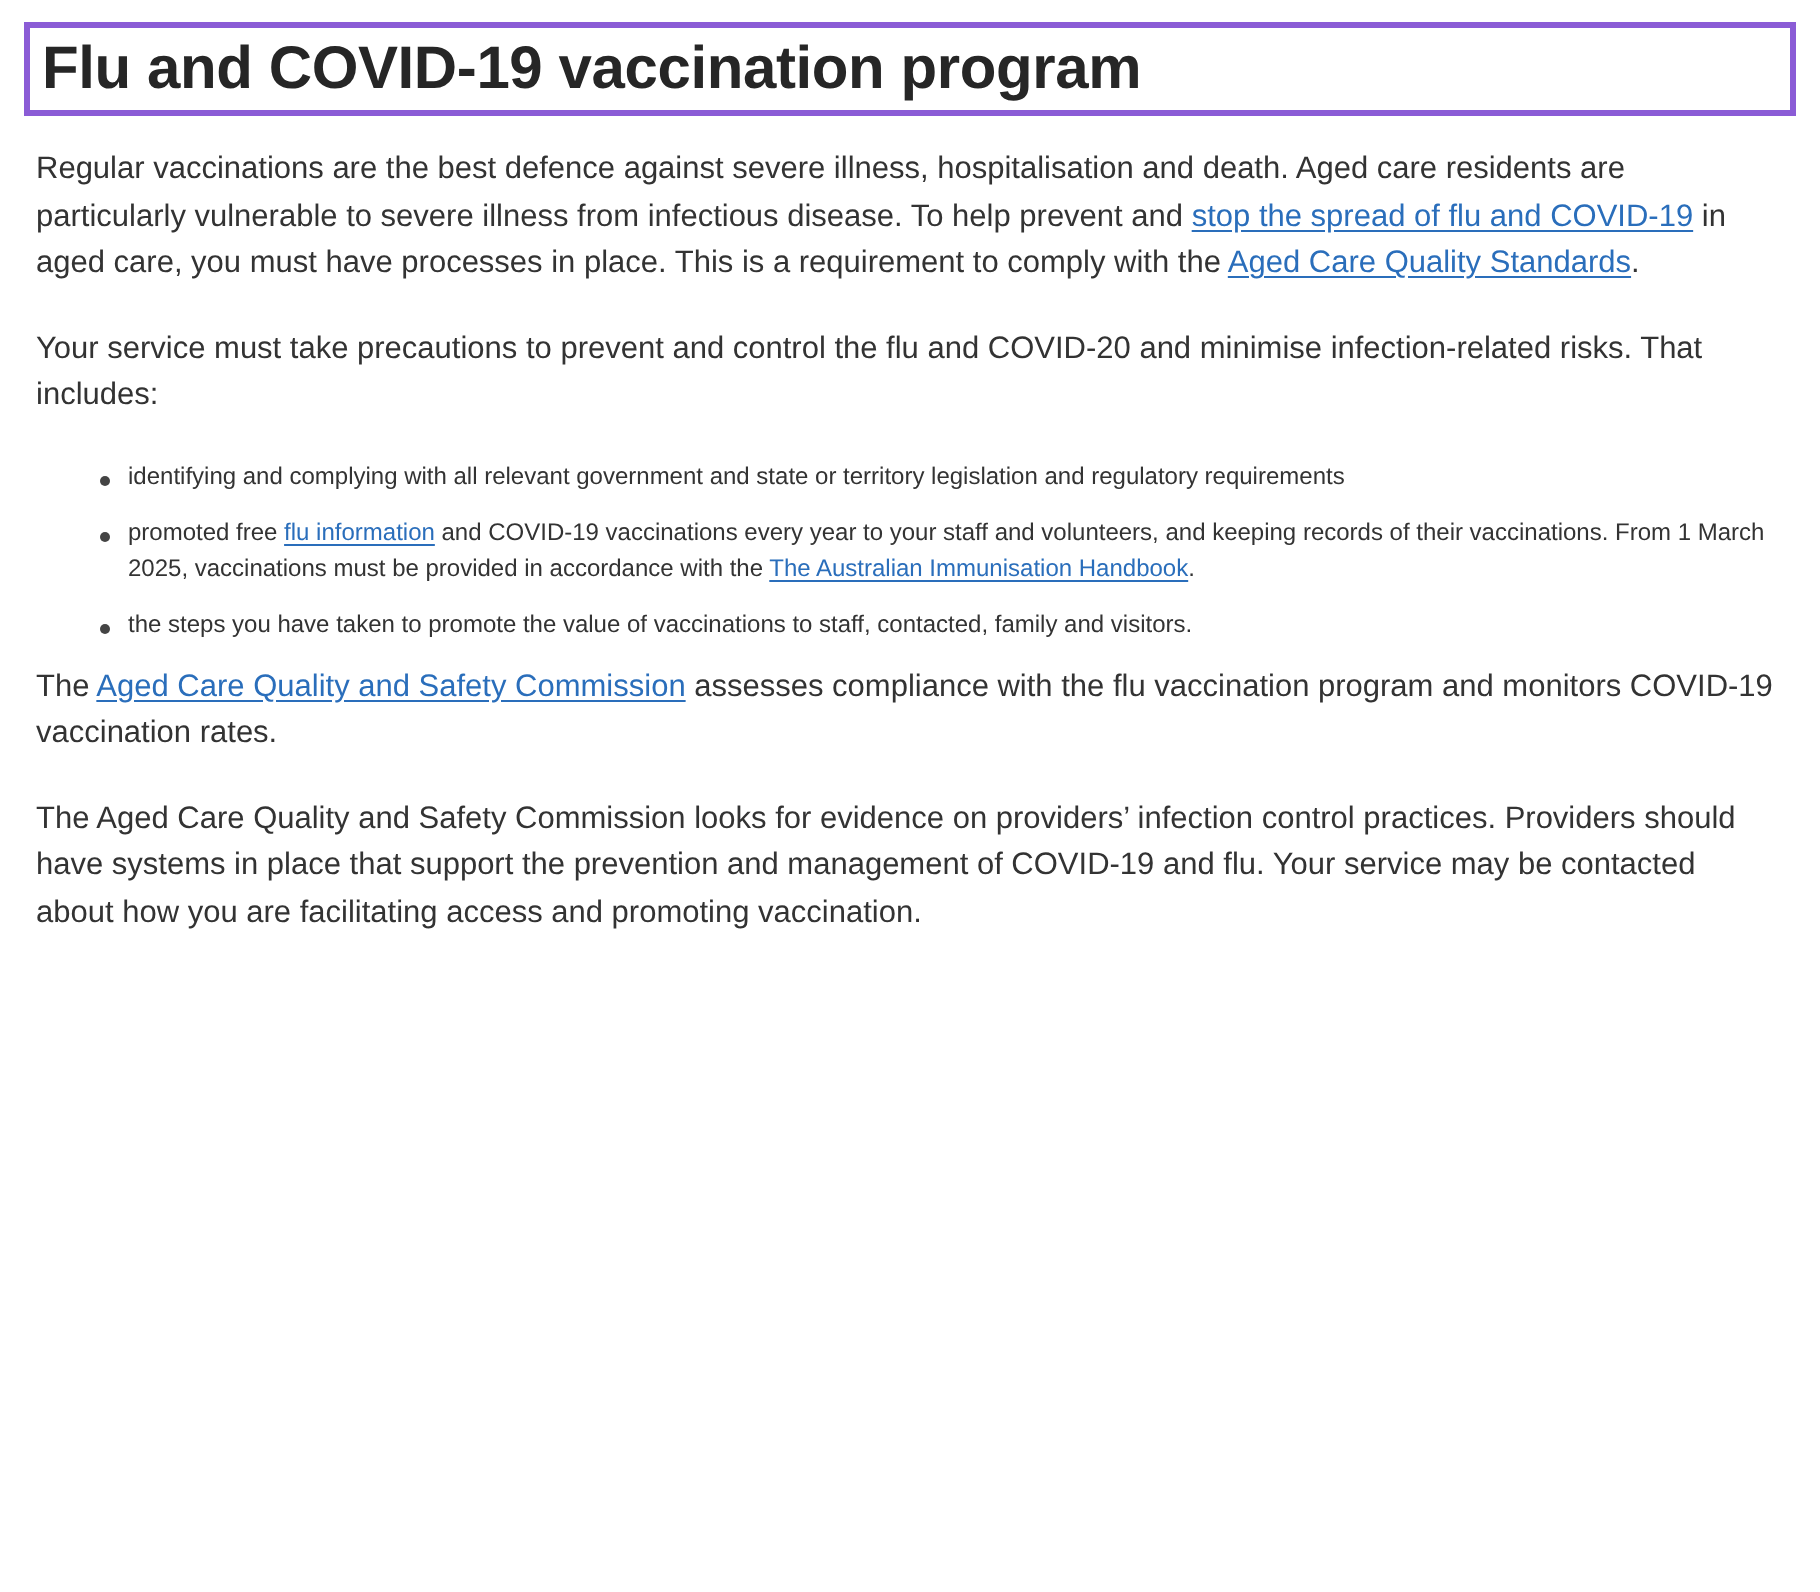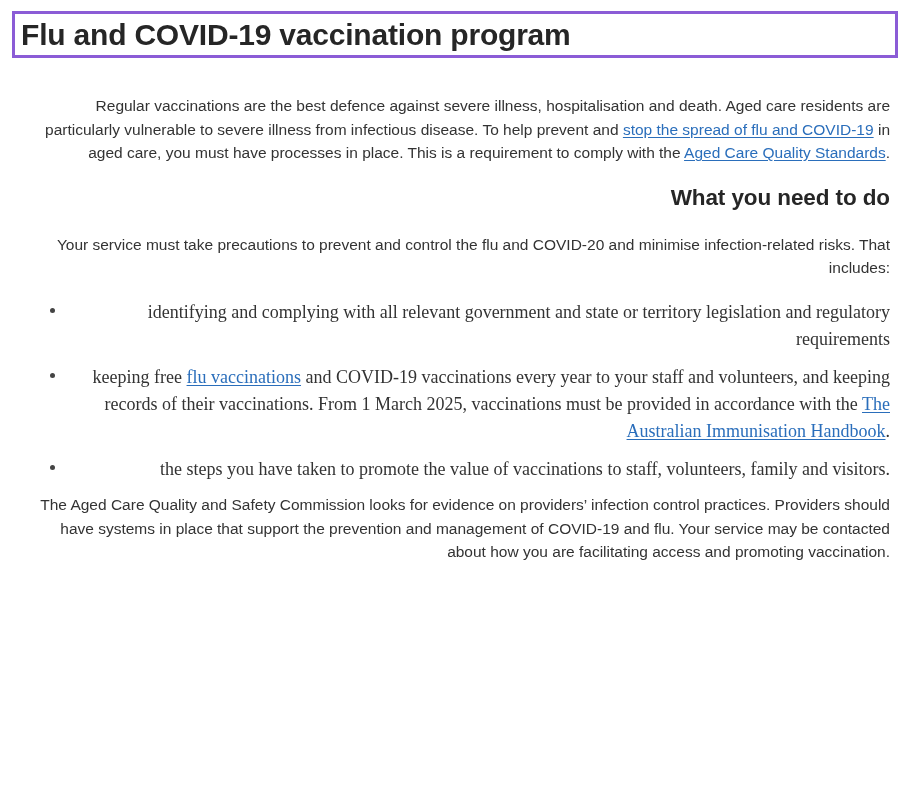--- a/index.html
+++ b/index.html
@@ -43,22 +43,21 @@
     color: #262626;
     letter-spacing: -0.2px;
     margin: 0;
     white-space: nowrap;
   }
 
   
   .content {
     width: 872px;
     margin-left: 6px;
-    padding-top: 36px;
-    text-align: right;
+    padding-top: 15px;
   }
 
   p.body-text {
     font-size: 15.5px;
     line-height: 1.52;
     color: #333333;
     margin: 0 0 19px 0;
   }
 
   h2.section-heading {
@@ -70,26 +69,25 @@
     letter-spacing: -0.1px;
   }
 
   ul.bullets {
     list-style: none;
     margin: 0 0 9px 0;
     padding: 0;
   }
   ul.bullets li {
     position: relative;
-    font-size: 18px;
+    font-size: 12px;
     line-height: 1.52;
     color: #333333;
     padding-left: 46px;
     margin-bottom: 10px;
-    font-family: Liberation Serif, serif;
   }
   ul.bullets li:before {
     content: "";
     position: absolute;
     left: 32px;
     top: 9px;
     width: 5px;
     height: 5px;
     border-radius: 50%;
     background: #444444;
@@ -107,32 +105,32 @@
 <div class="page">
 
   <div class="title-box">
     <h1 class="page-title">Flu and COVID-19 vaccination program</h1>
   </div>
 
   <div class="content">
 
     <p class="body-text"><span>Regular vaccinations are the best defence against severe illness, hospitalisation and death. Aged care residents are particularly vulnerable to severe illness from infectious disease. To help prevent and </span><a class="link" href="#">stop the spread of flu and COVID-19</a><span> in aged care, you must have processes in place. This is a requirement to comply with the </span><a class="link" href="#">Aged Care Quality Standards</a><span>.</span></p>
 
-    <h2 class="section-heading">What you need to do</h2>
 
     <p class="body-text">Your service must take precautions to prevent and control the flu and COVID-20 and minimise infection-related risks. That includes:</p>
 
     <ul class="bullets">
       <li><span>identifying and complying with all relevant government and state or territory legislation and regulatory requirements</span></li>
-      <li><span>keeping free </span><a class="link" href="#">flu vaccinations</a><span> and COVID-19 vaccinations every year to your staff and volunteers, and keeping records of their vaccinations. From 1 March 2025, vaccinations must be provided in accordance with the </span><a class="link" href="#">The Australian Immunisation Handbook</a><span>.</span></li>
+      <li><span>promoted free </span><a class="link" href="#">flu information</a><span> and COVID-19 vaccinations every year to your staff and volunteers, and keeping records of their vaccinations. From 1 March 2025, vaccinations must be provided in accordance with the </span><a class="link" href="#">The Australian Immunisation Handbook</a><span>.</span></li>
     </ul>
 
 
     <ul class="bullets">
-      <li><span>the steps you have taken to promote the value of vaccinations to staff, volunteers, family and visitors.</span></li>
+      <li><span>the steps you have taken to promote the value of vaccinations to staff, contacted, family and visitors.</span></li>
     </ul>
 
 
+    <p class="body-text"><span>The </span><a class="link" href="#">Aged Care Quality and Safety Commission</a><span> assesses compliance with the flu vaccination program and monitors COVID-19 vaccination rates.</span></p>
 
     <p class="body-text">The Aged Care Quality and Safety Commission looks for evidence on providers’ infection control practices. Providers should have  systems in place that support the prevention and management of COVID-19 and flu. Your service may be contacted about how you are facilitating access and promoting vaccination.</p>
 
   </div>
 </div>
 
 </body></html>

